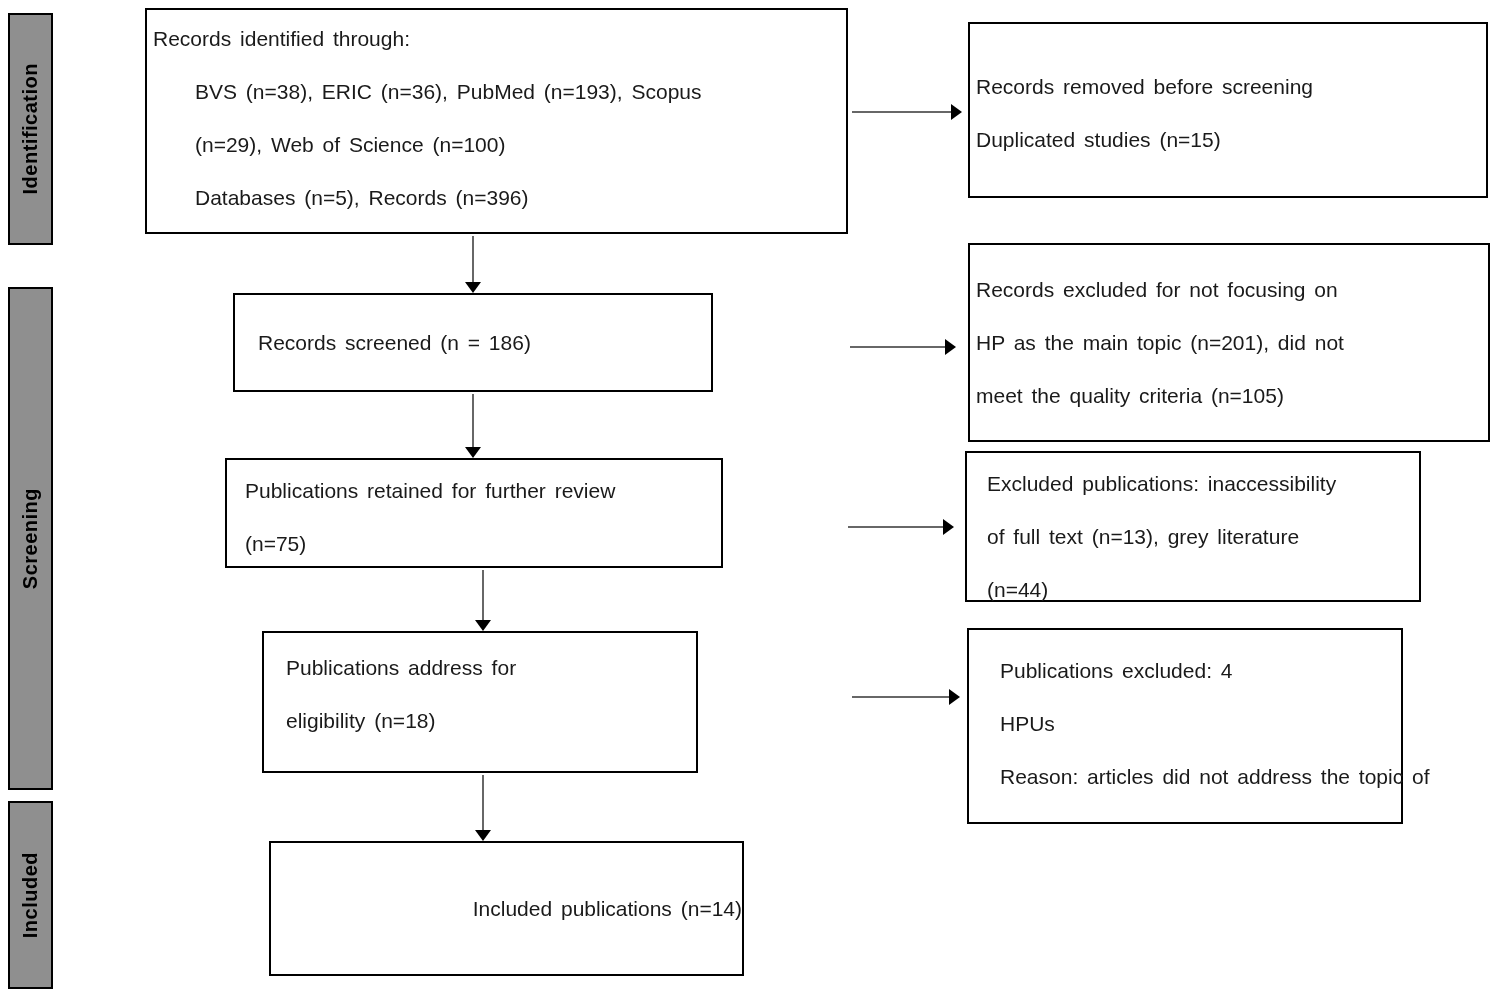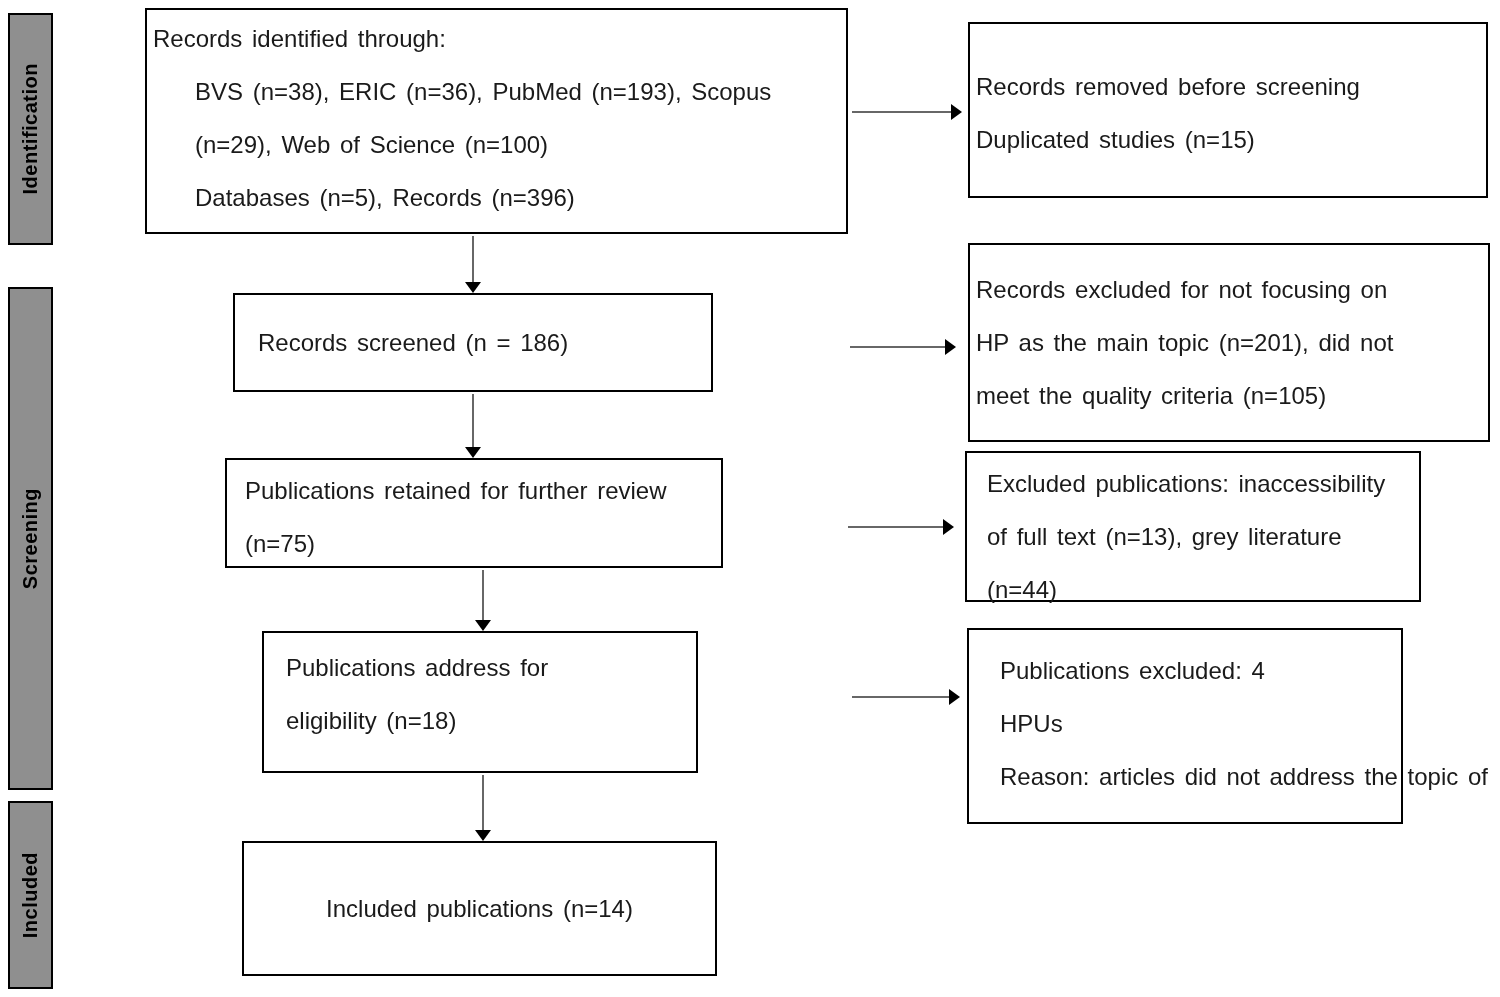--- a/index.html
+++ b/index.html
@@ -36,33 +36,34 @@
     color: #000000;
     white-space: nowrap;
   }
 
   
   .box {
     position: absolute;
     background: #ffffff;
     border: 2px solid #000000;
     box-sizing: border-box;
-    font-size: 24px;
+    font-size: 21px;
   }
   .line {
     line-height: 53px;
     white-space: nowrap;
     word-spacing: 3px;
   }
   .indent { padding-left: 42px; }
   .center-box {
     display: flex;
     align-items: center;
-    justify-content: center;
+    justify-content: flex-end;
     text-align: center;
+    margin-left: 27px;
   }
   .vcenter-box {
     display: flex;
     align-items: center;
   }
 
   
   .arrow-v { position: absolute; width: 16px; }
   .arrow-v .stem {
     position: absolute;

